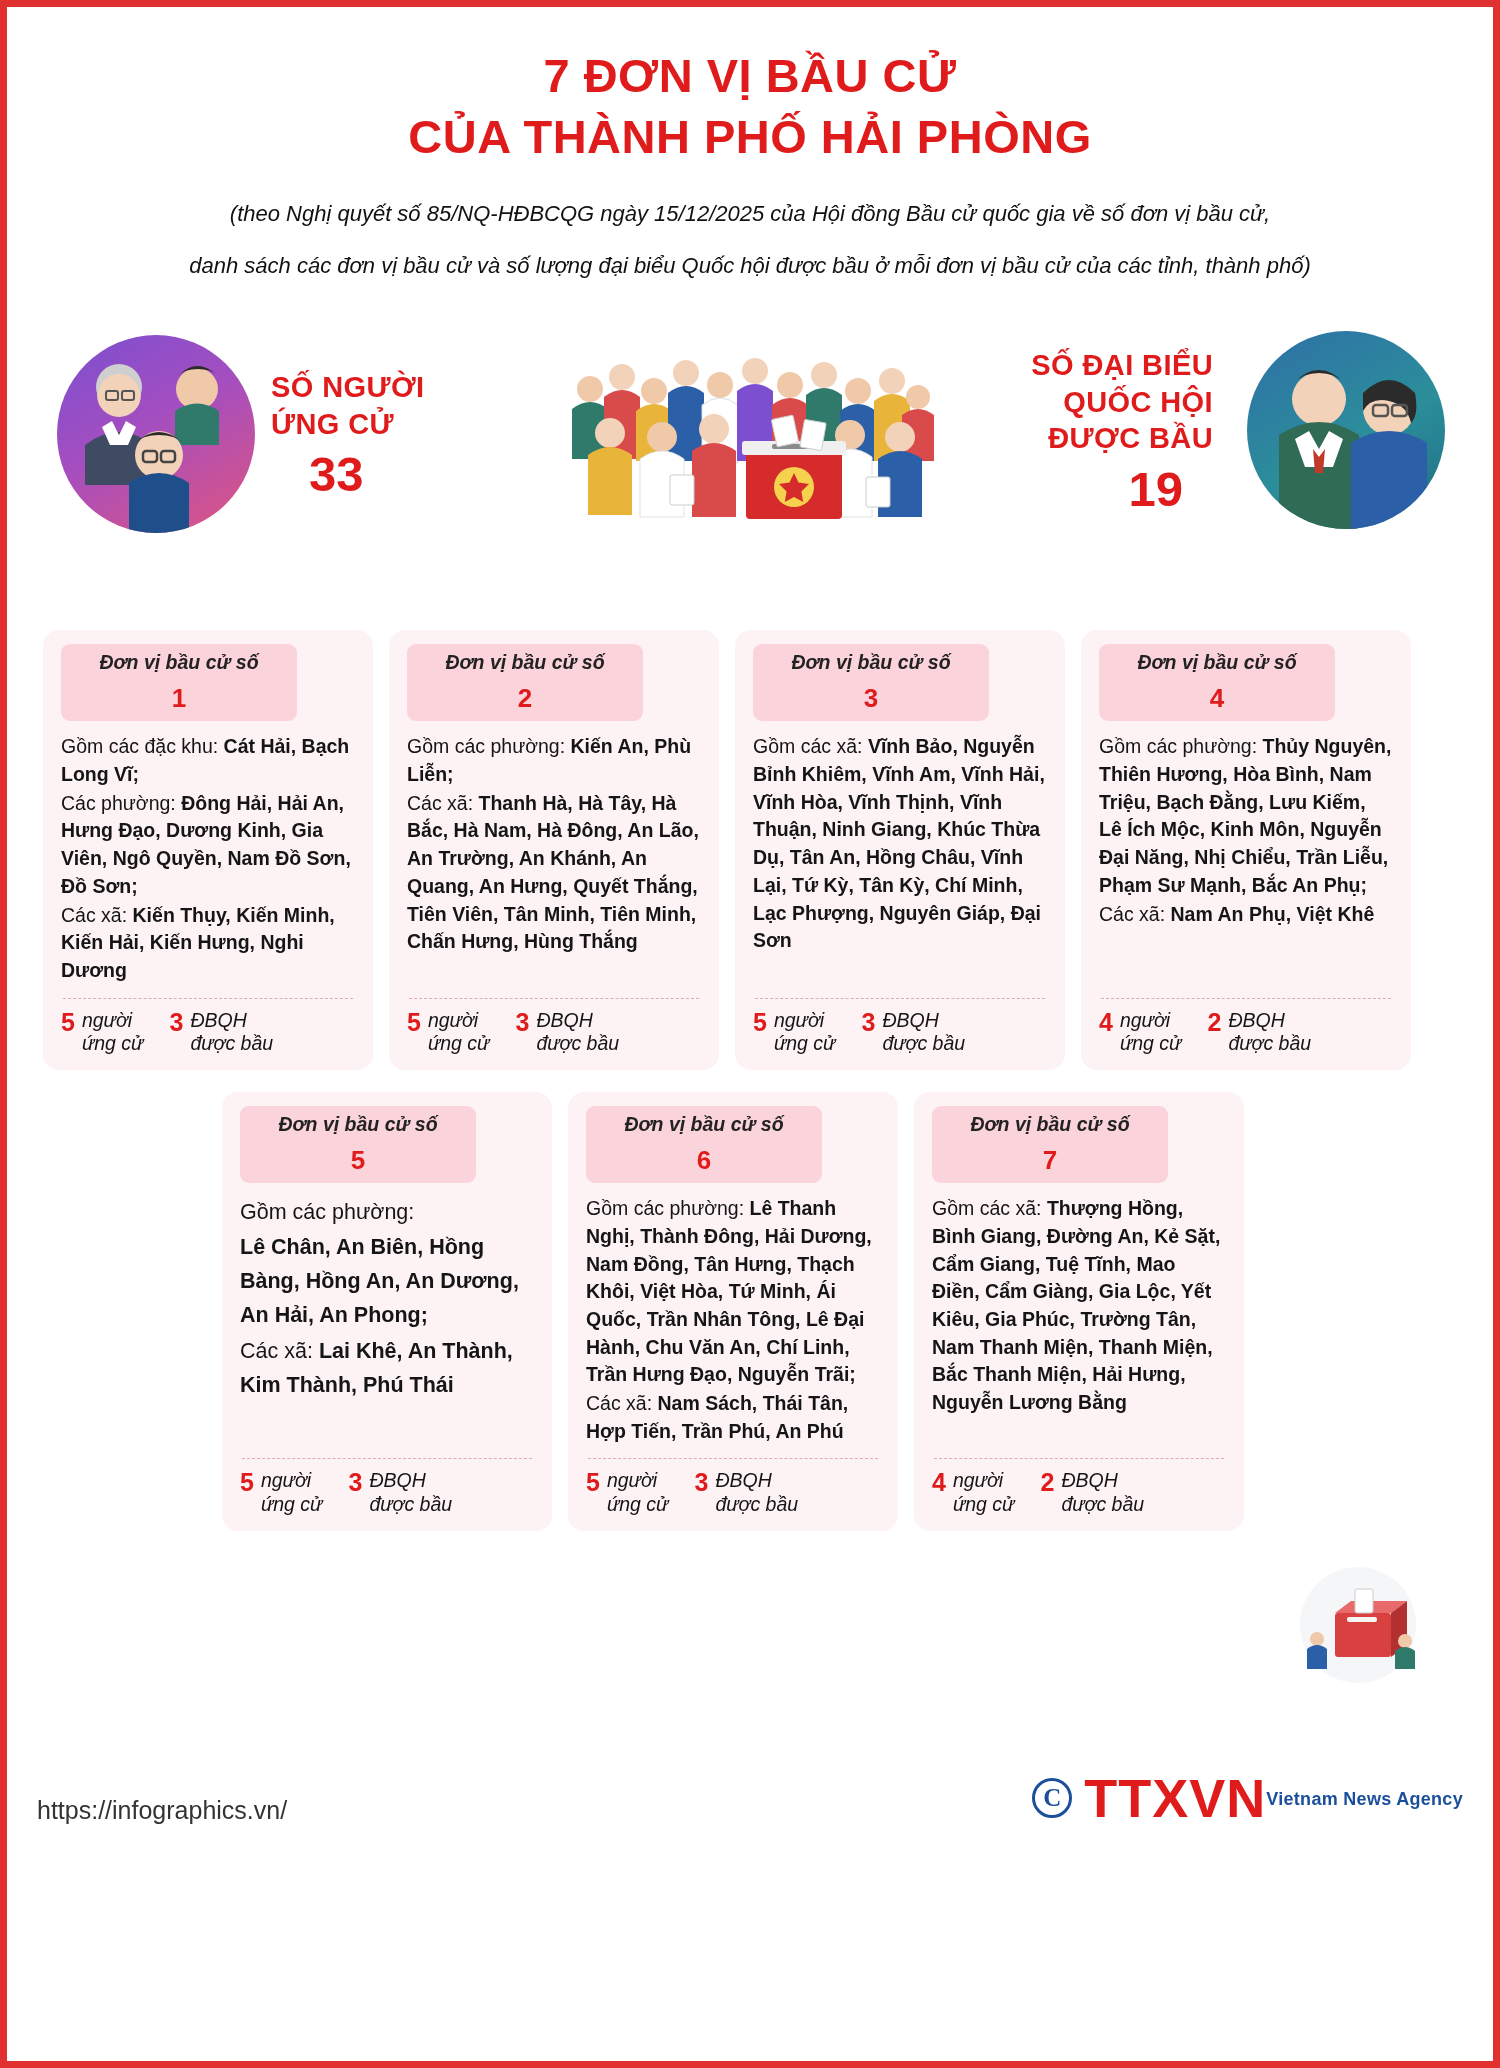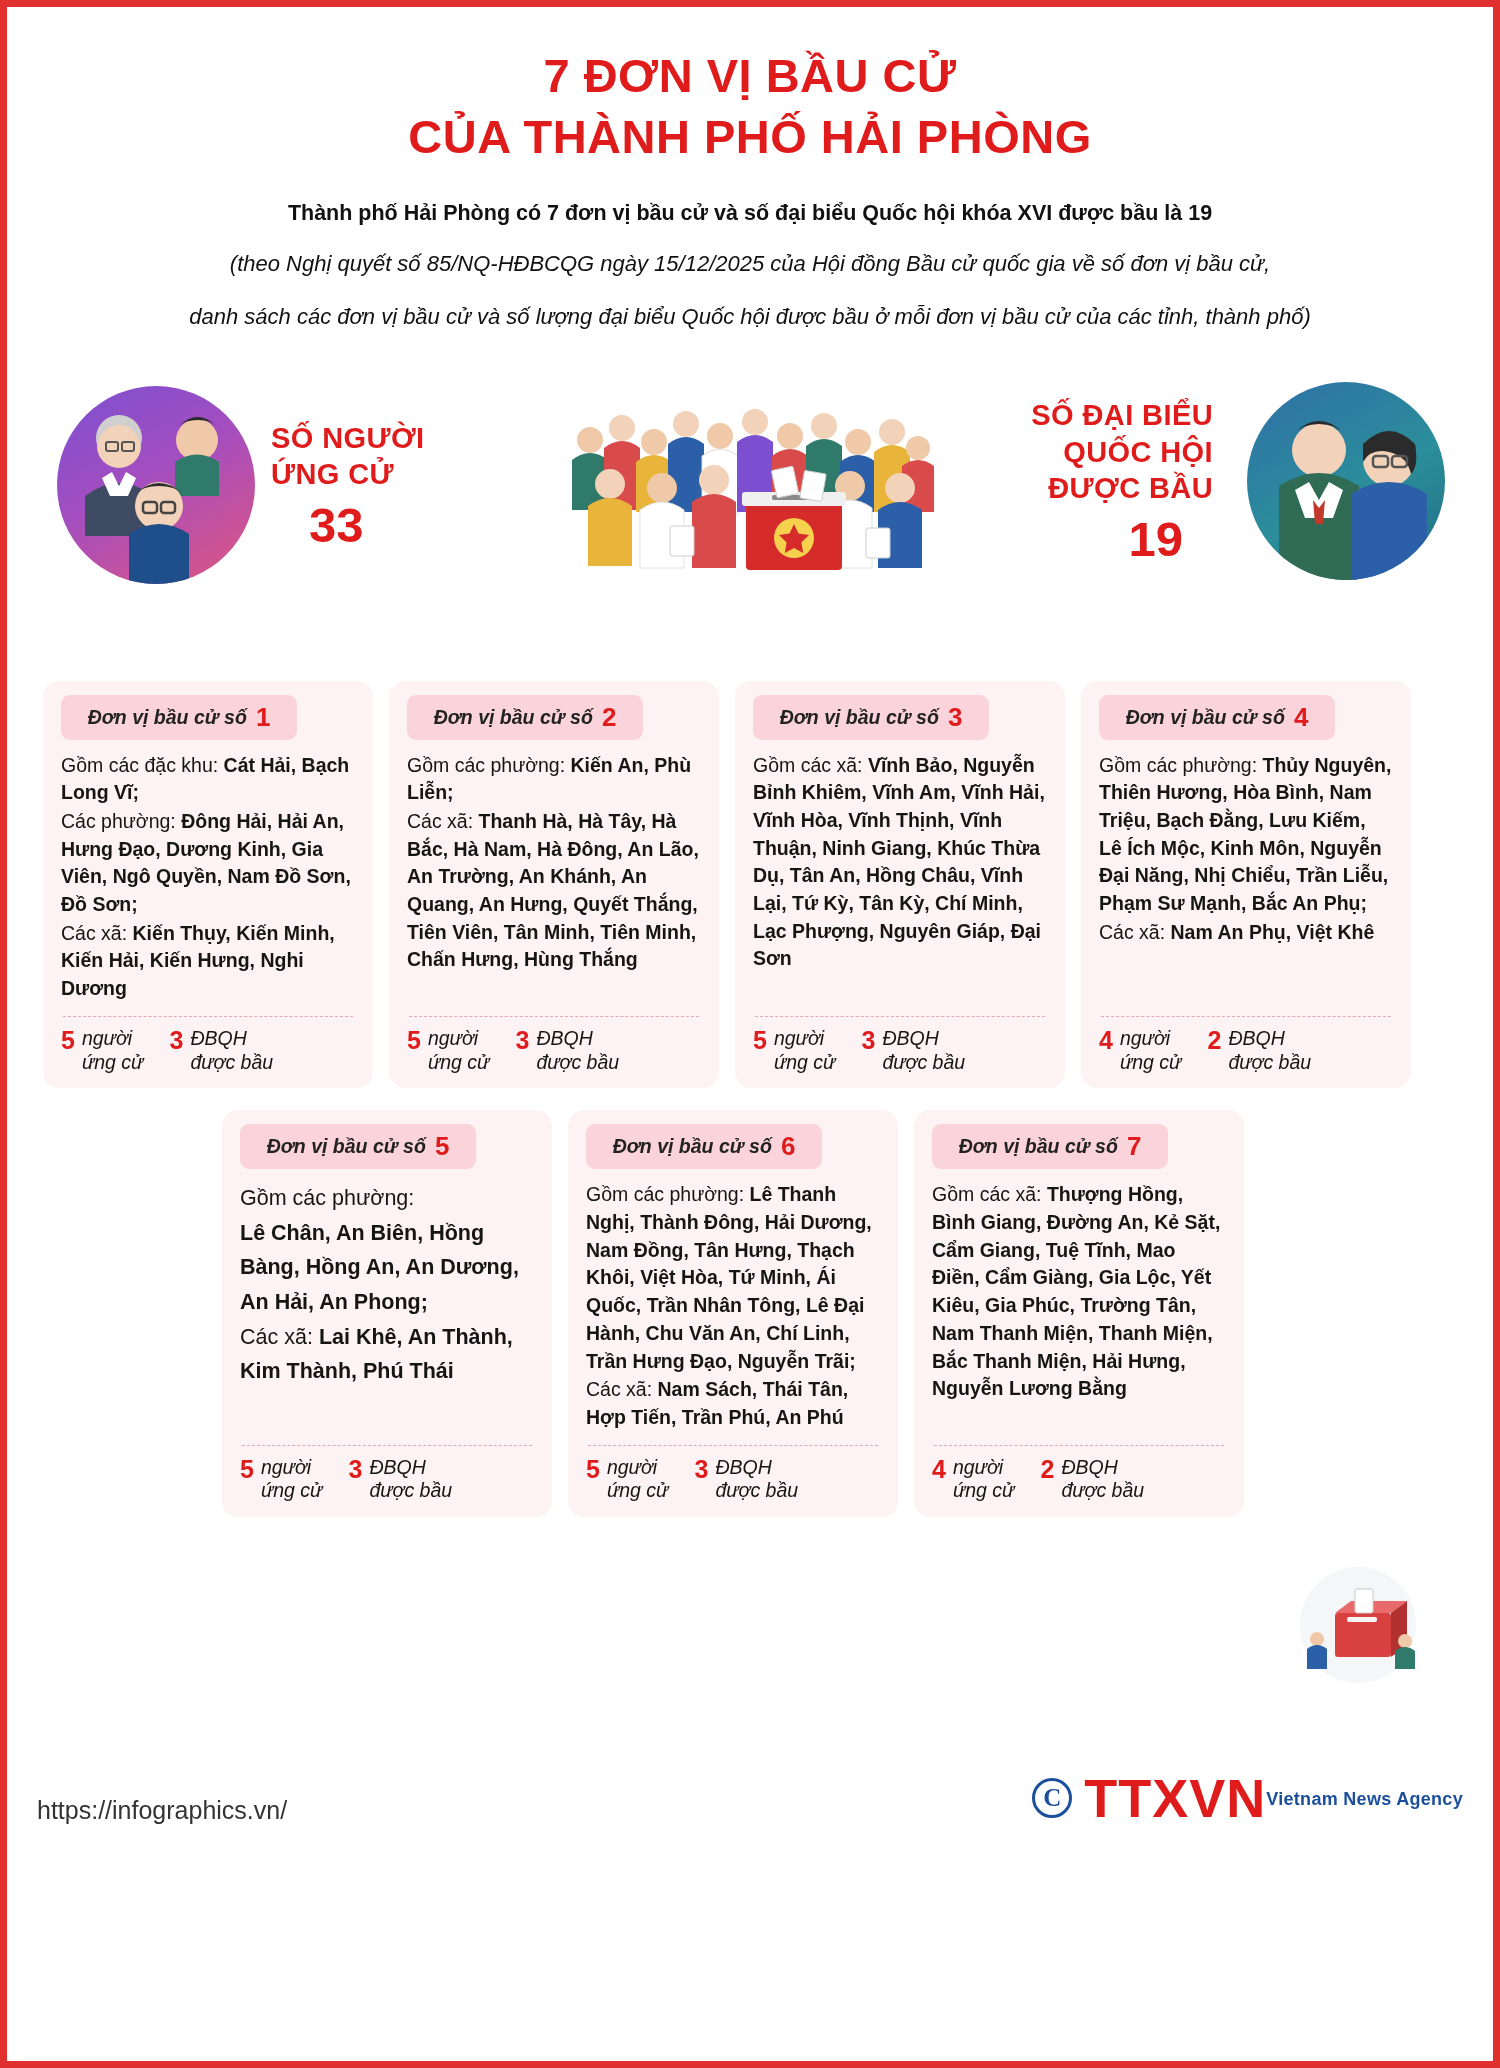--- a/index.html
+++ b/index.html
@@ -138,20 +138,21 @@
     background: #fbd3da;
     border-radius: 9px;
     padding: 7px 14px 7px 14px;
     display: flex;
     align-items: center;
     justify-content: center;
     gap: 9px;
     margin-bottom: 12px;
     align-self: flex-start;
     min-width: 236px;
+    flex-direction: column;
   }
   .card-head-label {
     font-size: 19.5px;
     font-weight: bold;
     color: #222;
     font-style: italic;
   }
   .card-head-num {
     font-size: 26px;
     font-weight: bold;
@@ -257,21 +258,20 @@
 <div class="page-border"></div>
 
 <div class="inner">
 
   <div class="title-block">
     <div class="title-line">7 ĐƠN VỊ BẦU CỬ</div>
     <div class="title-line">CỦA THÀNH PHỐ HẢI PHÒNG</div>
   </div>
 
   <div class="subtitle-block">
-    <div class="sub-bold">Thành phố Hải Phòng có 7 đơn vị bầu cử và số đại biểu Quốc hội khóa XVI được bầu là 19</div>
     <div class="sub-italic">(theo Nghị quyết số 85/NQ-HĐBCQG ngày 15/12/2025 của Hội đồng Bầu cử quốc gia về số đơn vị bầu cử,</div>
     <div class="sub-italic">danh sách các đơn vị bầu cử và số lượng đại biểu Quốc hội được bầu ở mỗi đơn vị bầu cử của các tỉnh, thành phố)</div>
   </div>
 
   <div class="stats-row">
 
     <div class="stat stat-left">
       <div class="circle-avatar circ-purple">
         <svg viewBox="0 0 198 198" width="198" height="198" aria-hidden="true">
           <g>

